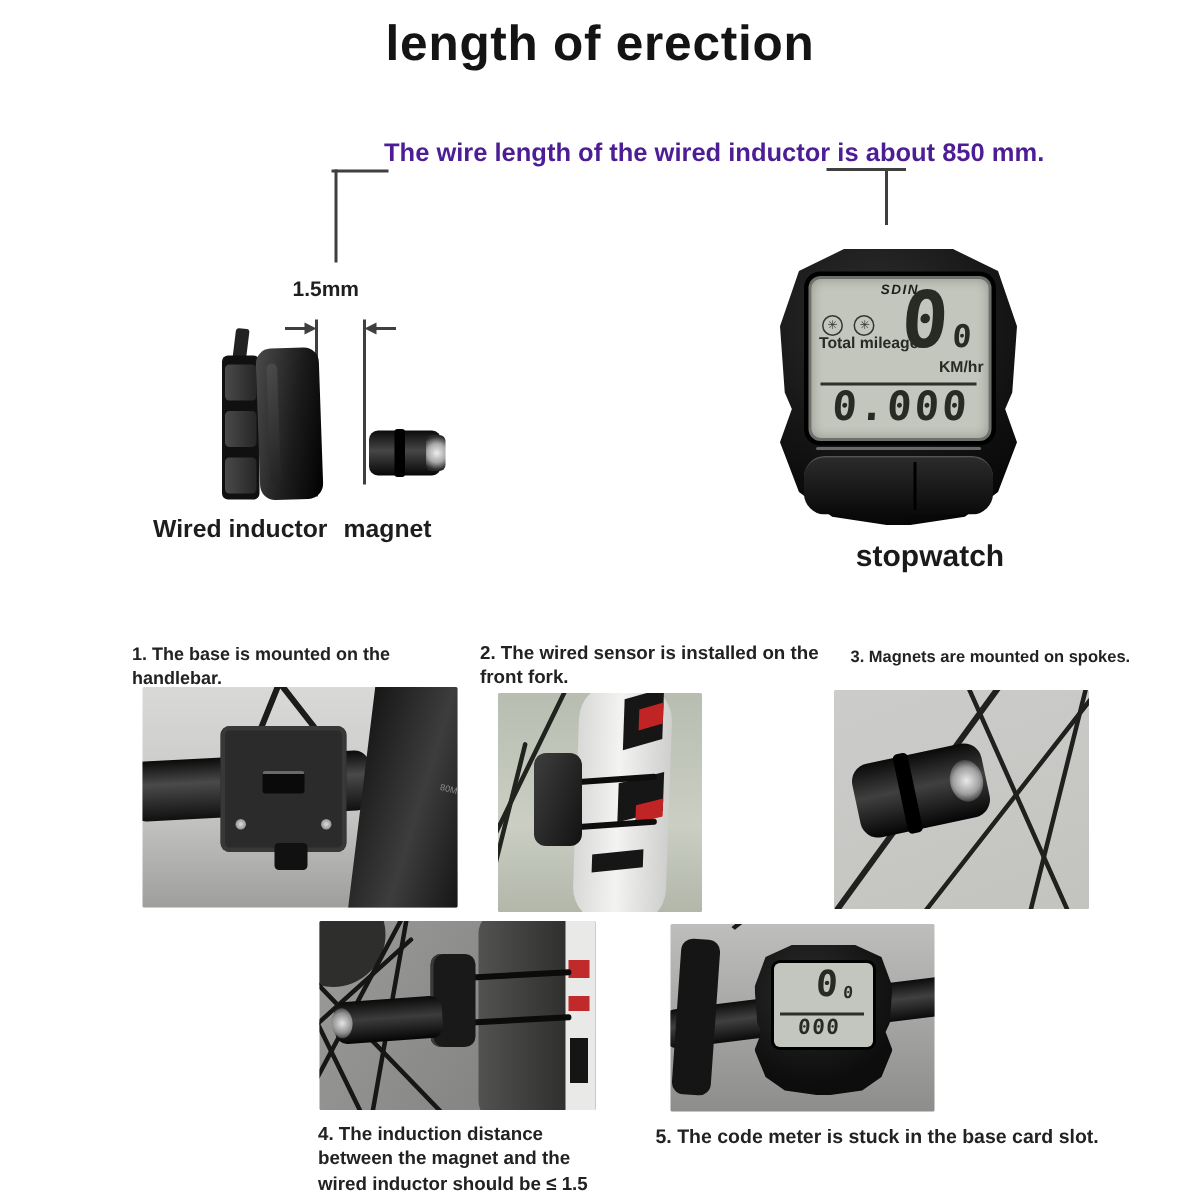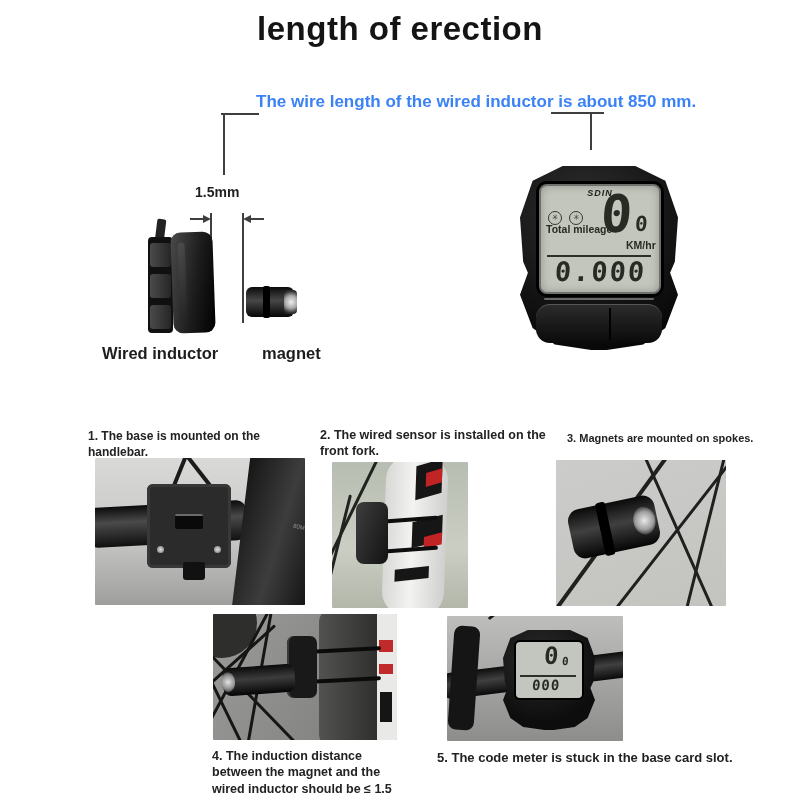--- a/index.html
+++ b/index.html
@@ -1,21 +1,21 @@
 <!DOCTYPE html>
 <html><head>
 <meta charset="utf-8">
 <style>
   html,body{margin:0;padding:0;background:#fff;}
   #canvas{position:relative;width:800px;height:800px;background:#ffffff;overflow:hidden;
           font-family:"Liberation Sans",sans-serif;color:#1f1f1f;}
   .abs{position:absolute;}
   .ln{position:absolute;background:#3f3f3f;}
   .title{top:10px;left:0;width:100%;text-align:center;font-size:33px;font-weight:600;color:#141414;letter-spacing:.5px;}
-  .note{left:256px;top:92px;font-size:17px;font-weight:600;color:#3b82f6;}
+  .note{left:256px;top:92px;font-size:17px;font-weight:600;color:#4c1d95;}
   .gap-label{left:195px;top:184px;font-size:14px;font-weight:600;}
   .part-label{font-size:16.5px;font-weight:600;color:#1d1d1d;}
   .arrow-r{width:0;height:0;border-top:4px solid transparent;border-bottom:4px solid transparent;border-left:8px solid #3f3f3f;}
   .arrow-l{width:0;height:0;border-top:4px solid transparent;border-bottom:4px solid transparent;border-right:8px solid #3f3f3f;}
 
   
   .inductor{left:147px;top:221px;width:70px;height:114px;}
   .ind-stem{position:absolute;left:9px;top:-2px;width:9px;height:24px;background:#222;border-radius:2px;transform:rotate(7deg);}
   .ind-hinge{position:absolute;left:1px;top:16px;width:25px;height:96px;background:#101010;border-radius:4px;}
   .knuckle{position:absolute;left:2px;width:21px;height:24px;background:linear-gradient(90deg,#4a4a4a,#262626);border-radius:3px;}
@@ -154,21 +154,21 @@
     </div>
   </div>
 
   <div class="abs magnet">
     <div class="mag-body"></div>
     <div class="mag-groove"></div>
     <div class="mag-cap"></div>
   </div>
 
   <div class="abs part-label" style="left:102px;top:344px;">Wired inductor</div>
-  <div class="abs part-label" style="left:262px;top:344px;">magnet</div>
+  <div class="abs part-label" style="left:229px;top:344px;">magnet</div>
 
   <div class="abs stopwatch">
     <div class="sw-body"></div>
     <div class="lcd">
       <div class="lcd-brand">SDIN</div>
       <div class="lcd-icons">
         <span class="wheel">✳</span>
         <span class="wheel">✳</span>
       </div>
       <div class="lcd-total">Total mileage</div>
@@ -176,20 +176,21 @@
       <div class="lcd-sub seg">0</div>
       <div class="lcd-unit">KM/hr</div>
       <div class="lcd-divider"></div>
       <div class="lcd-odo seg">0.000</div>
     </div>
     <div class="sw-hairline"></div>
     <div class="sw-buttons">
       <div class="sw-btn-div"></div>
     </div>
   </div>
+  <div class="abs sw-caption">stopwatch</div>
 
   <div class="abs step" style="left:88px;top:429px;width:232px;font-size:12px;">1. The base is mounted on the handlebar.</div>
   <div class="abs step" style="left:320px;top:427px;width:248px;font-size:12.5px;">2. The wired sensor is installed on the front fork.</div>
   <div class="abs step" style="left:567px;top:431px;width:200px;font-size:11px;">3. Magnets are mounted on spokes.</div>
 
   <div class="photo p1">
     <div class="p1-cable" style="left:78px;top:-10px;transform:rotate(22deg);"></div>
     <div class="p1-cable" style="left:108px;top:-14px;transform:rotate(-38deg);"></div>
     <div class="p1-bar"></div>
     <div class="p1-stem">

